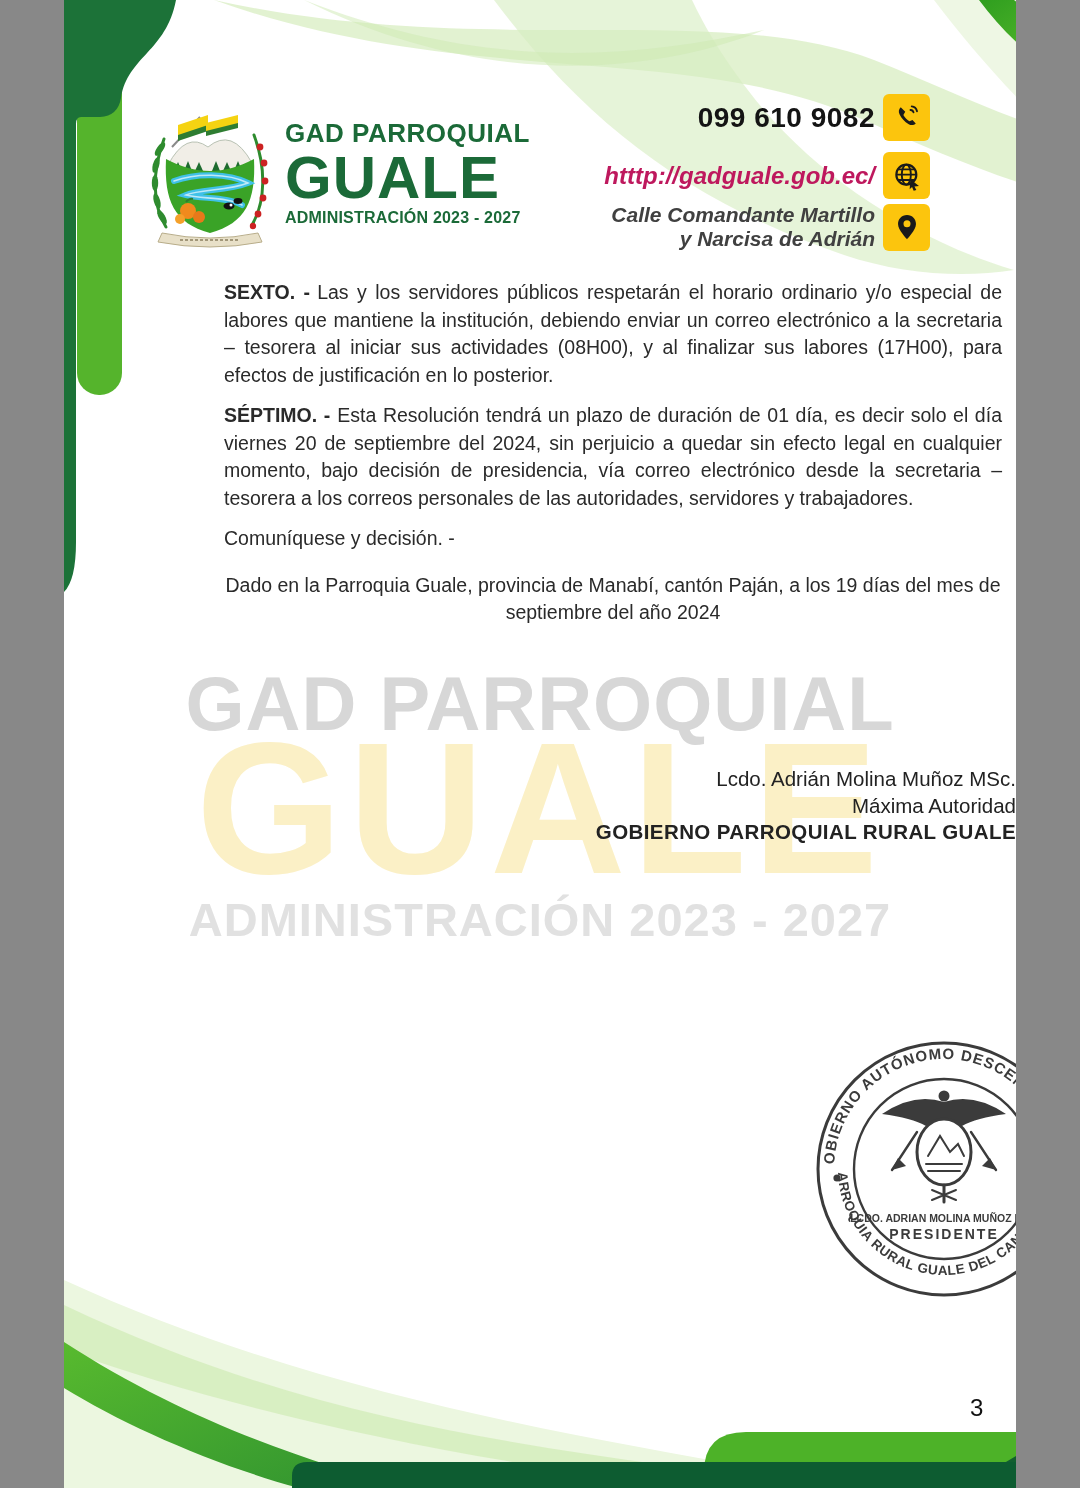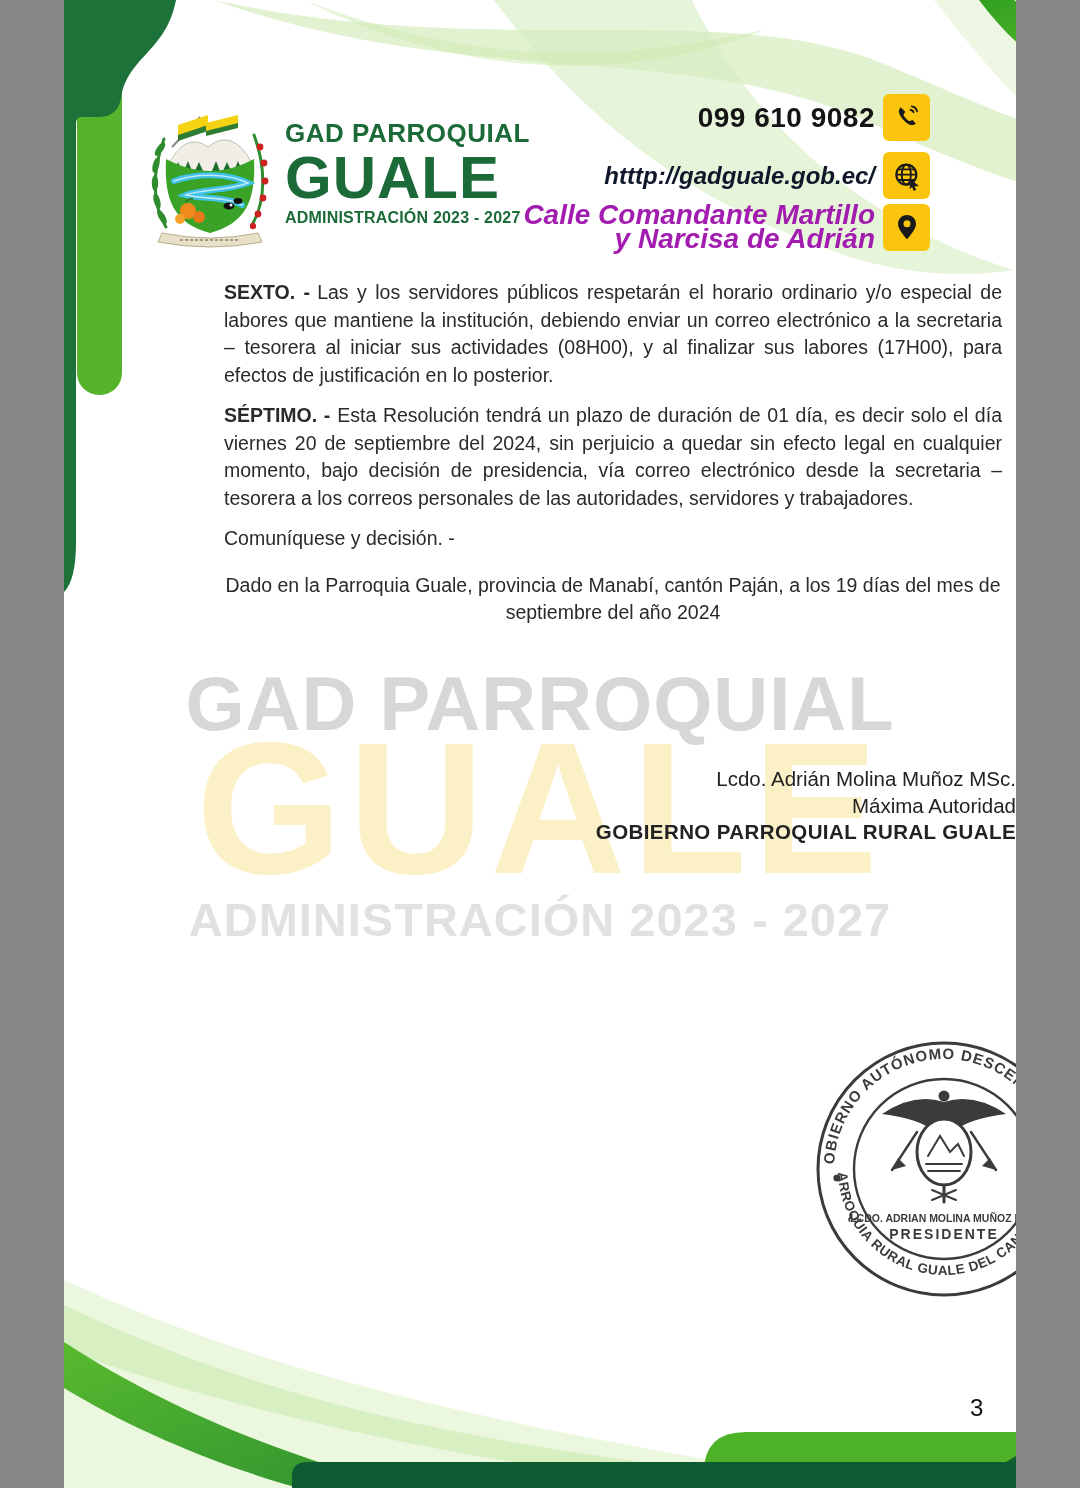--- a/index.html
+++ b/index.html
@@ -20,22 +20,22 @@
   .logo-line2{font-size:60px;font-weight:bold;line-height:58px;letter-spacing:1px;}
   .logo-line3{font-size:16px;font-weight:bold;letter-spacing:.2px;margin-top:2px;}
 
   .contact-row{position:absolute;right:86px;display:flex;align-items:center;gap:8px;z-index:2;}
   .row-phone{top:94px;}
   .row-web{top:152px;}
   .row-addr{top:203px;}
   .icon-badge{width:47px;height:47px;background:#fcc50d;border-radius:6px;flex:0 0 47px;
               display:flex;align-items:center;justify-content:center;}
   .phone-text{font-size:28px;font-weight:bold;color:#141414;letter-spacing:.5px;}
-  .web-text{font-size:24px;font-weight:bold;font-style:italic;color:#0f172a;}
-  .addr-text{font-size:28px;font-weight:bold;font-style:italic;color:#a21caf;
+  .web-text{font-size:24px;font-weight:bold;font-style:italic;color:#be185d;}
+  .addr-text{font-size:21px;font-weight:bold;font-style:italic;color:#404040;
              text-align:right;line-height:24px;}
 
   
   .doc{position:absolute;left:160px;top:279px;width:778px;font-size:19.5px;
        line-height:27.5px;color:#2a2a2a;z-index:2;}
   .para{text-align:justify;margin:0 0 13px 0;}
   .label{font-weight:bold;margin-right:7px;}
   .closing{margin:0 0 19px 0;}
   .dateline{text-align:center;margin:18px 0 0 0;}
 

